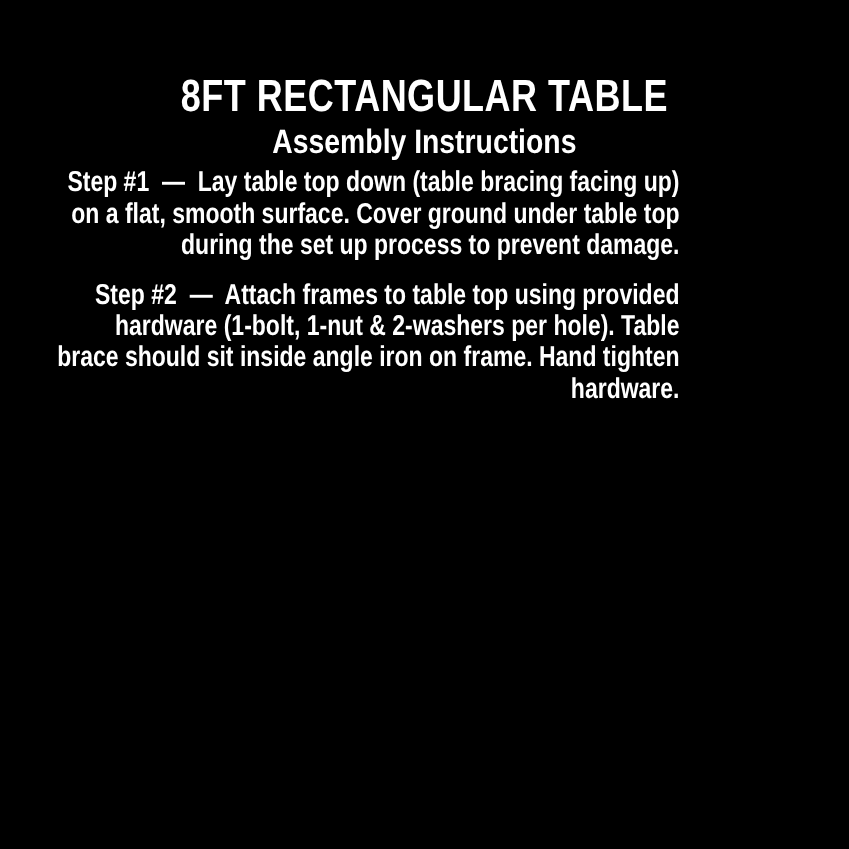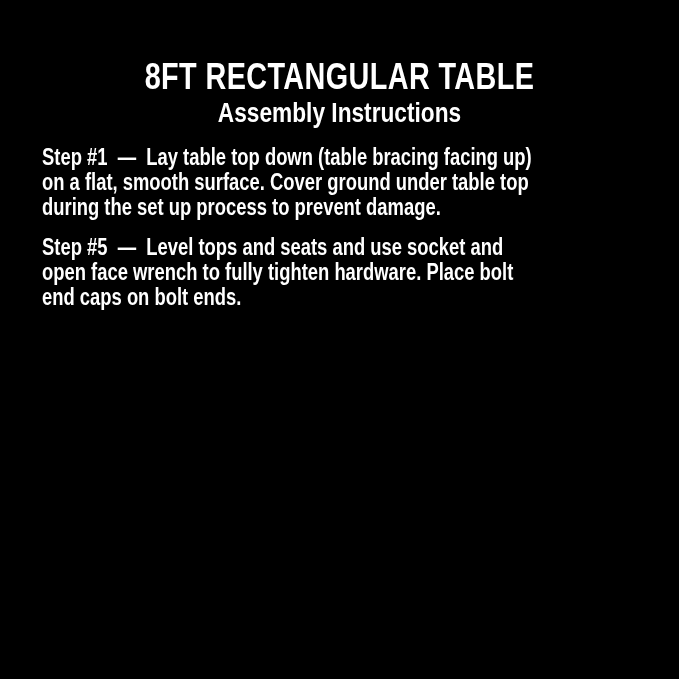--- a/index.html
+++ b/index.html
@@ -37,23 +37,24 @@
     width: 100%;
     text-align: center;
     font-size: 27px;
     line-height: 30px;
     transform: scaleX(0.84);
     transform-origin: 50% 50%;
     white-space: pre;
   }
   .steps {
     position: absolute;
-    top: 145px;
+    top: 133px;
     left: 42px;
     right: 10px;
+    text-align: right;
   }
   .step {
     margin: 0 0 15px 0;
     padding: 0;
   }
   .line {
     display: block;
     font-size: 23px;
     line-height: 25px;
     white-space: pre;
@@ -72,23 +73,24 @@
   <h2 class="subtitle">Assembly Instructions</h2>
 
   <div class="steps">
 
     <p class="step">
       <span class="line">Step #1  —  Lay table top down (table bracing facing up)</span>
       <span class="line">on a flat, smooth surface. Cover ground under table top</span>
       <span class="line">during the set up process to prevent damage.</span>
     </p>
 
+    <p class="step">
+      <span class="line">Step #2  —  Attach frames to table top using provided</span>
+      <span class="line">hardware (1-bolt, 1-nut &amp; 2-washers per hole). Table</span>
+      <span class="line">brace should sit inside angle iron on frame. Hand tighten</span>
+      <span class="line">hardware.</span>
+    </p>
 
 
 
-    <p class="step">
-      <span class="line">Step #5  —  Level tops and seats and use socket and</span>
-      <span class="line">open face wrench to fully tighten hardware. Place bolt</span>
-      <span class="line">end caps on bolt ends.</span>
-    </p>
 
   </div>
 </div>
 
 </body></html>

